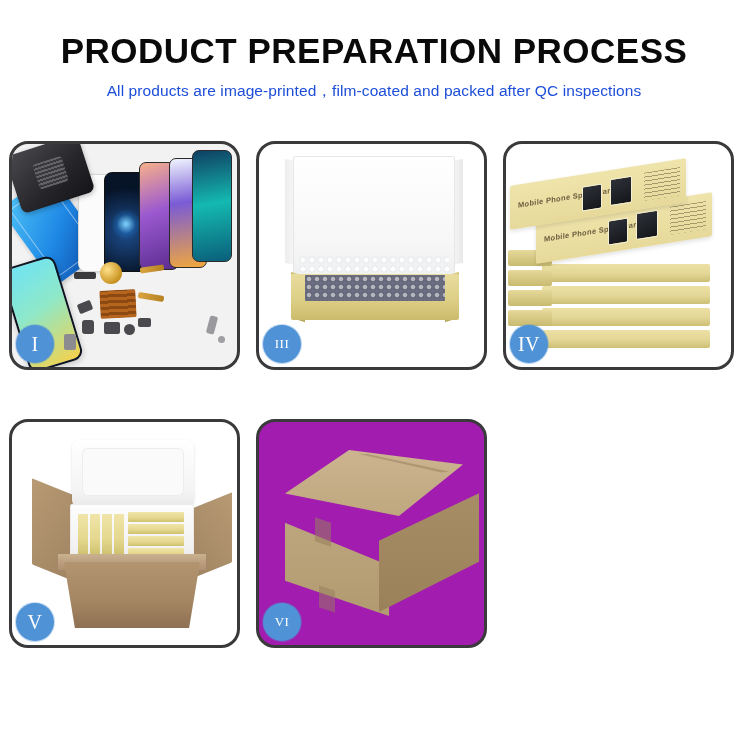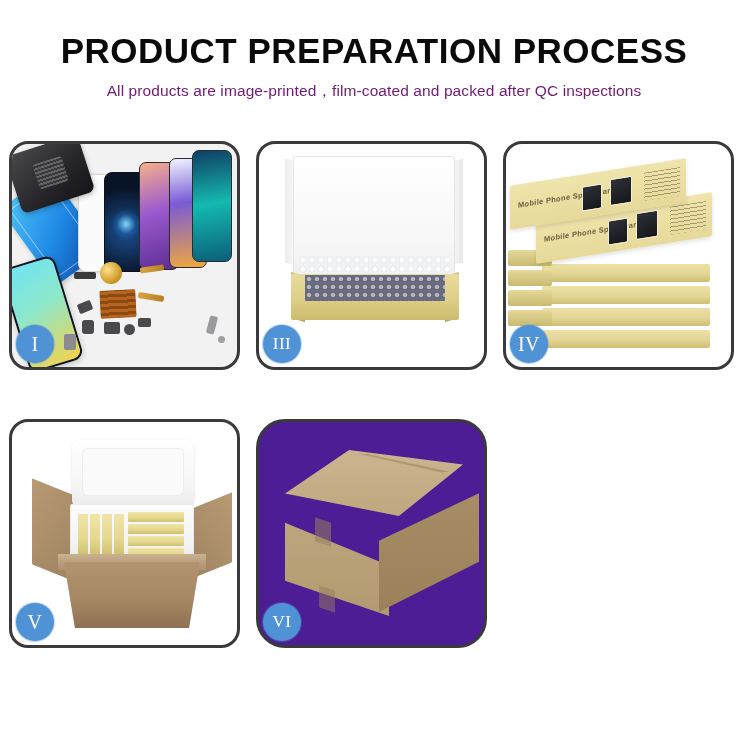--- a/index.html
+++ b/index.html
@@ -21,21 +21,21 @@
     letter-spacing: 0.5px;
     color: #0a0a0a;
     line-height: 1.05;
     white-space: nowrap;
   }
   .subtitle {
     margin-top: 11px;
     font-family: "Liberation Sans", sans-serif;
     font-size: 15.5px;
     font-weight: 400;
-    color: #701a75;
+    color: #1d4ed8;
     letter-spacing: 0.1px;
     white-space: nowrap;
   }
 
   
   .grid {
     position: absolute;
     left: 9px; top: 141px;
     width: 732px; height: 535px;
     display: grid;
@@ -61,21 +61,21 @@
     border-radius: 50%;
     background: #4f92d6;
     display: flex; align-items: center; justify-content: center;
     font-family: "Liberation Serif", serif;
     font-size: 20px;
     color: #ffffff;
     letter-spacing: 0.5px;
     z-index: 40;
     box-shadow: 0 0 0 1px rgba(79,146,214,.35);
   }
-  .badge.wide { font-size: 17px; }
+  .badge.wide { font-size: 13px; }
 
   
   .p1 { background: #f2f2f2; }
   .ph { position: absolute; border-radius: 6px; }
   .ph-blue {
     left: 10px; top: 38px; width: 62px; height: 95px;
     background: linear-gradient(145deg,#4fc3f7 0%,#1e88e5 55%,#0d47a1 100%);
     transform: rotate(-36deg);
     border-radius: 9px;
     box-shadow: 0 2px 5px rgba(0,0,0,.2);
@@ -297,21 +297,21 @@
     background:#fafafa; border-radius:6px;
     box-shadow: inset 0 0 0 1px #ededed;
   }
   .ybox5 {
     position:absolute;
     background: linear-gradient(180deg,#f0e5a8 0%,#e4d78e 60%,#cfc06d 100%);
     border-radius:1px;
   }
 
   
-  .p6 { background: #4c1d95; border-radius: 29px; }
+  .p6 { background: #a21caf; }
   .c6-top {
     position:absolute; left:26px; top:28px; width:178px; height:66px;
     background: linear-gradient(180deg,#cbb48f 0%,#bfa77f 100%);
     clip-path: polygon(36% 0%, 100% 22%, 64% 100%, 0% 66%);
   }
   .c6-left {
     position:absolute; left:26px; top:68px; width:104px; height:126px;
     background: linear-gradient(180deg,#c0a981 0%,#b29a70 100%);
     clip-path: polygon(0 26%, 100% 60%, 100% 100%, 0 72%);
   }

